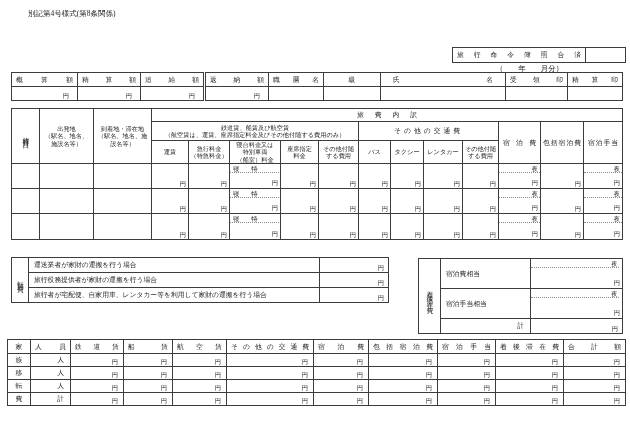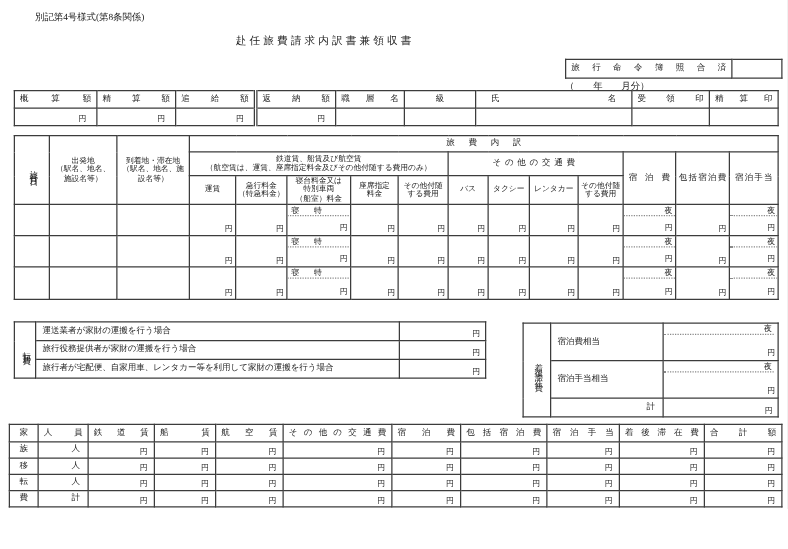--- a/index.html
+++ b/index.html
@@ -19,29 +19,28 @@
   .fill2{display:flex;flex-direction:column;justify-content:space-between;height:28px;}
   .berth-top{display:flex;gap:12px;padding-left:3px;border-bottom:1px dotted #8a8a8a;width:92%;font-size:6.3px;}
   .night-top{text-align:right;border-bottom:1px dotted #8a8a8a;width:95%;font-size:6.3px;padding-right:2px;}
   .yen-line{text-align:right;}
   .dbl{border-left:3px double #3c3c3c;}
   .left-pad{text-align:left;padding-left:5px;}
   .right-pad{text-align:right;padding-right:6px;}
   .small{font-size:6.2px;}
   .form-number{position:absolute;left:28px;top:9px;font-size:7.5px;}
   .form-title{position:absolute;left:90px;top:27px;width:340px;text-align:center;font-size:8.5px;letter-spacing:2.5px;}
-  .period{position:absolute;left:452px;top:64px;width:155px;text-align:left;font-size:7.5px;}
+  .period{position:absolute;left:452px;top:64px;width:155px;text-align:center;font-size:7.5px;}
 </style>
 </head>
 <body>
 
 <div class="page">
 
   <div class="form-number">別記第4号様式(第8条関係)</div>
-  <div class="form-title">赴任旅費請求内訳書兼領収書</div>
 
   <table style="left:452px;top:47px;">
     <colgroup>
         <col style="width:133px">
         <col style="width:40px">
       </colgroup>
     <tbody>
         <tr style="height:15px;">
       <td>
             <div class="spread">

